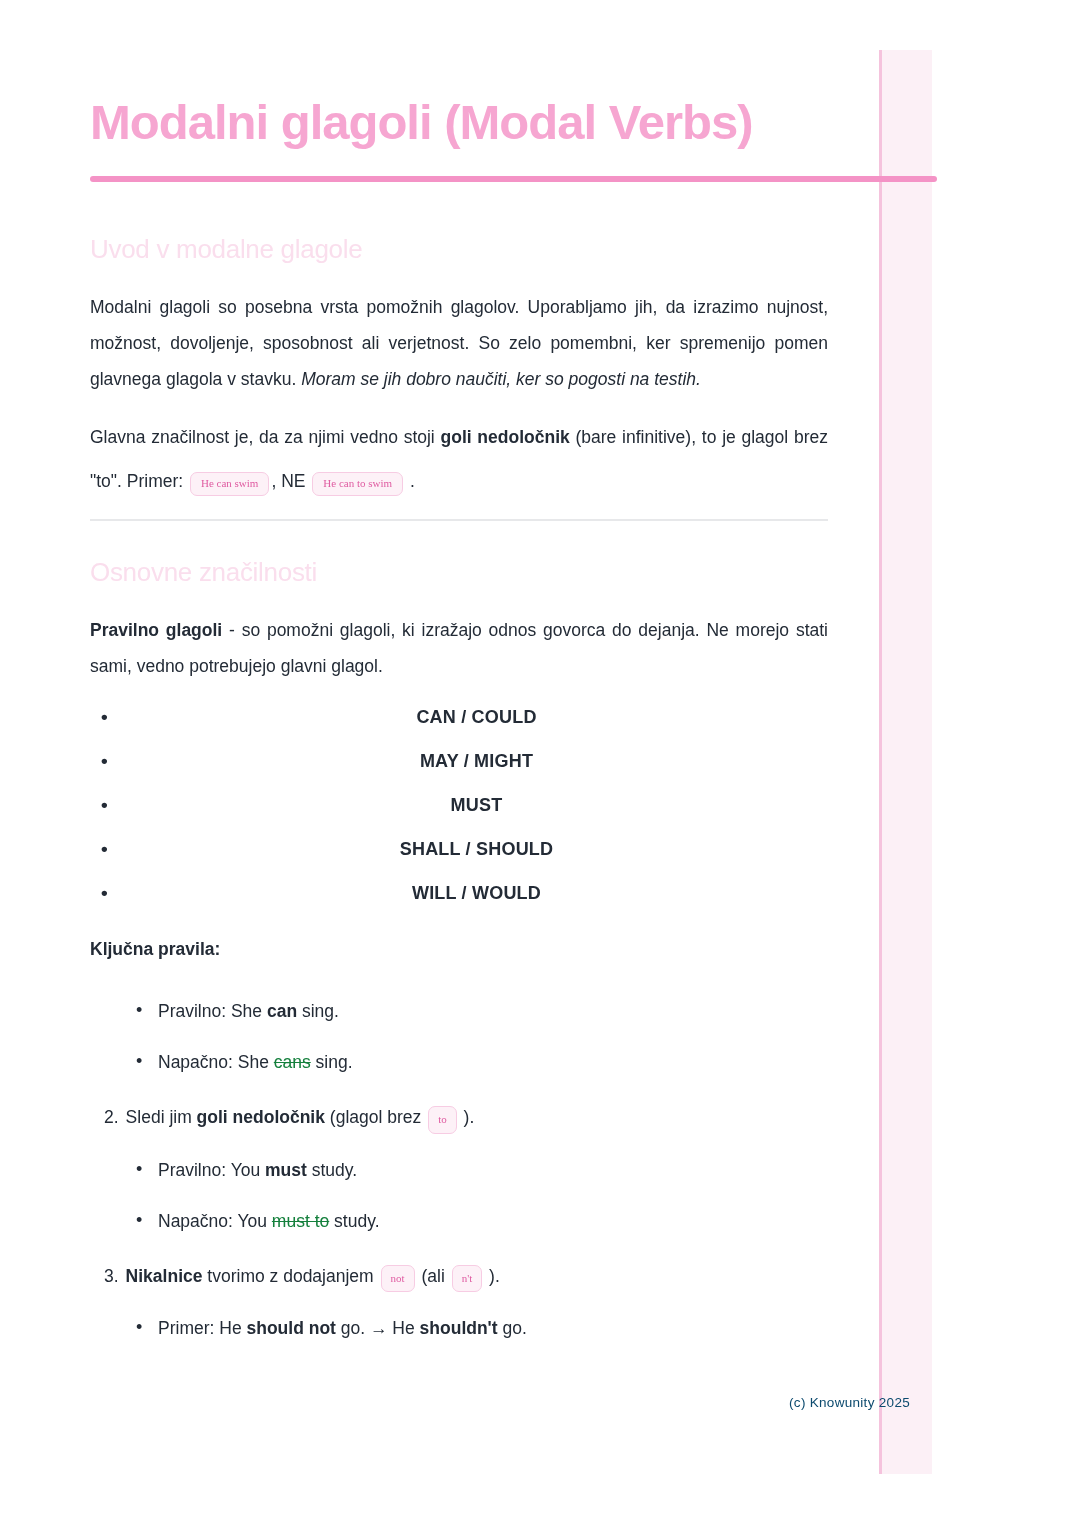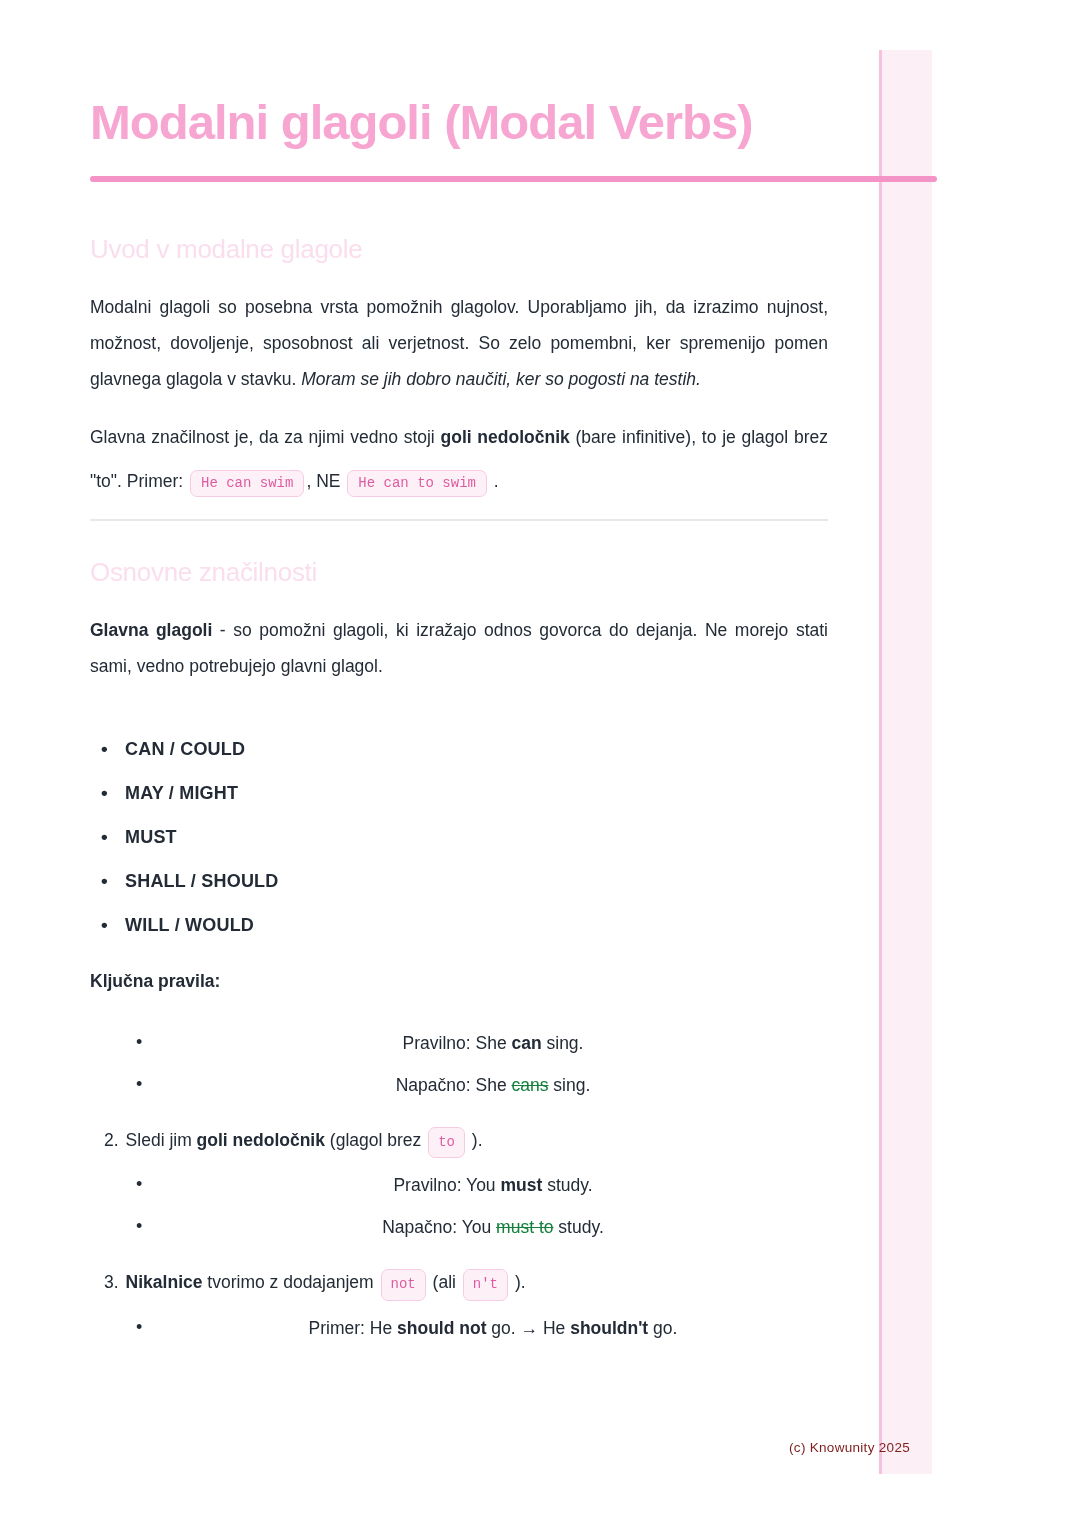--- a/index.html
+++ b/index.html
@@ -26,55 +26,55 @@
   h2.section-heading.second { margin-top:36px; }
 
   .para { margin-top:24px; font-size:17.5px; line-height:36px; color:#232B36; }
   .justify { text-align:justify; }
   .chip-line { margin-top:18px; line-height:44px; }
   .bold { font-weight:700; }
   .italic { font-style:italic; }
   .strike { color:#15803d; text-decoration:line-through; }
 
   .chip {
-    font-family:Liberation Mono, monospace; font-size:14px; color:#DF5BA1;
+    font-family:Liberation Serif, serif; font-size:11px; color:#DF5BA1;
     background:#FDF1F7; border:1.5px solid #F7CCE3; border-radius:7px;
     padding:4px 10px; white-space:nowrap; display:inline-block; line-height:1.25;
     margin:0 2px; vertical-align:baseline;
   }
   .chip.small { padding:6px 9px; }
 
   .divider { margin-top:16px; width:738px; height:2px; background:#E7E8EA; }
 
   .intro-lead { margin-top:24px; }
 
-  ul.modal-list { margin-top:56px; list-style:none; }
+  ul.modal-list { margin-top:24px; list-style:none;text-align:center; }
   ul.modal-list li {
     position:relative; padding-left:35px; margin-bottom:25px;
     font-size:18px; font-weight:700; line-height:19px; letter-spacing:0.2px;
   }
   ul.modal-list li::before {
     content:"\2022"; position:absolute; left:11px; top:-1px; font-size:19px; font-weight:700; color:#232B36;
   }
 
   .rules-title { margin-top:28px; font-weight:700; }
 
   .rules { margin-top:30px; }
   .rule { margin-bottom:24px; }
   .rule-head { padding-left:14px; font-size:17.5px; line-height:32px; }
   .rule-num { margin-right:7px; }
   .sub {
-    position:relative; margin-top:13px; padding-left:68px; font-size:17.5px; line-height:29px;text-align:center;
+    position:relative; margin-top:22px; padding-left:68px; font-size:17.5px; line-height:29px;
   }
   .sub::before {
     content:"\2022"; position:absolute; left:46px; top:-1px; font-size:18px; color:#232B36;
   }
 
   .footer-note {
-    position:absolute; top:1440px; right:70px; font-size:13.5px; color:#7f1d1d; letter-spacing:0.3px;
+    position:absolute; top:1395px; right:70px; font-size:13.5px; color:#0c4a6e; letter-spacing:0.3px;
   }
 </style>
 </head>
 <body>
 
 <div class="page">
 
   <div class="side-strip"></div>
 
   <div class="content">
@@ -85,21 +85,21 @@
     <h2 class="section-heading">Uvod v modalne glagole</h2>
 
     <p class="para justify intro-lead"><span>Modalni glagoli so posebna vrsta pomožnih glagolov. Uporabljamo jih, da izrazimo nujnost, možnost, dovoljenje, sposobnost ali verjetnost. So zelo pomembni, ker spremenijo pomen glavnega glagola v stavku. </span><span class="italic">Moram se jih dobro naučiti, ker so pogosti na testih.</span></p>
 
     <p class="para justify chip-line"><span>Glavna značilnost je, da za njimi vedno stoji </span><span class="bold">goli nedoločnik</span><span> (bare infinitive), to je glagol brez "to". Primer: </span><span class="chip">He can swim</span><span>, NE </span><span class="chip">He can to swim</span><span> .</span></p>
 
     <div class="divider"></div>
 
     <h2 class="section-heading second">Osnovne značilnosti</h2>
 
-    <p class="para justify"><span class="bold">Glavna glagoli</span><span> - so pomožni glagoli, ki izražajo odnos govorca do dejanja. Ne morejo stati sami, vedno potrebujejo glavni glagol.</span></p>
+    <p class="para justify"><span class="bold">Pravilno glagoli</span><span> - so pomožni glagoli, ki izražajo odnos govorca do dejanja. Ne morejo stati sami, vedno potrebujejo glavni glagol.</span></p>
 
 
     <ul class="modal-list">
       <li>CAN / COULD</li>
       <li>MAY / MIGHT</li>
       <li>MUST</li>
       <li>SHALL / SHOULD</li>
       <li>WILL / WOULD</li>
     </ul>
 

